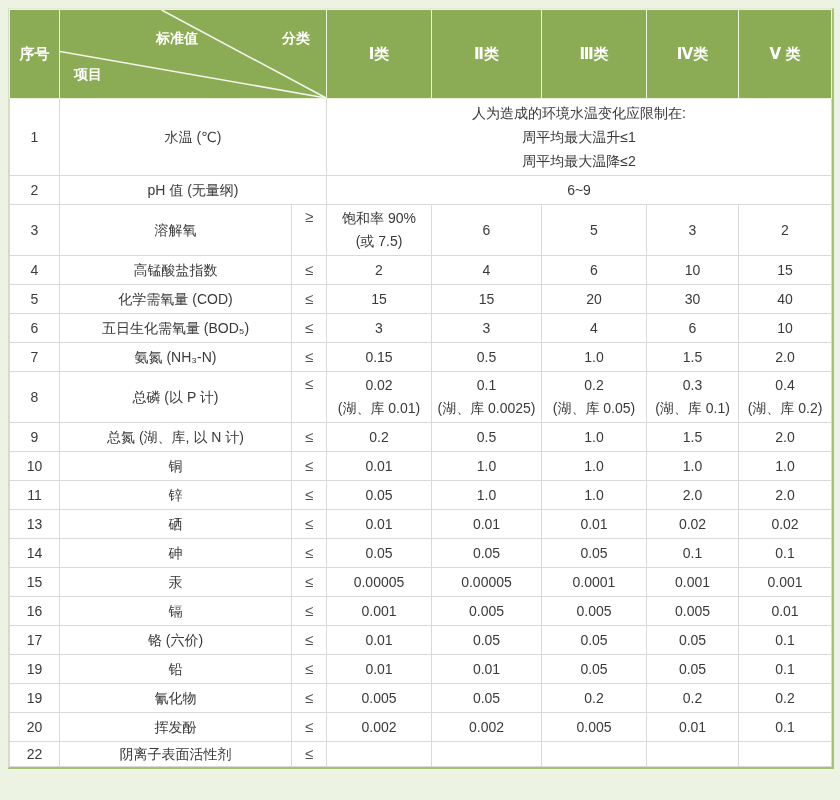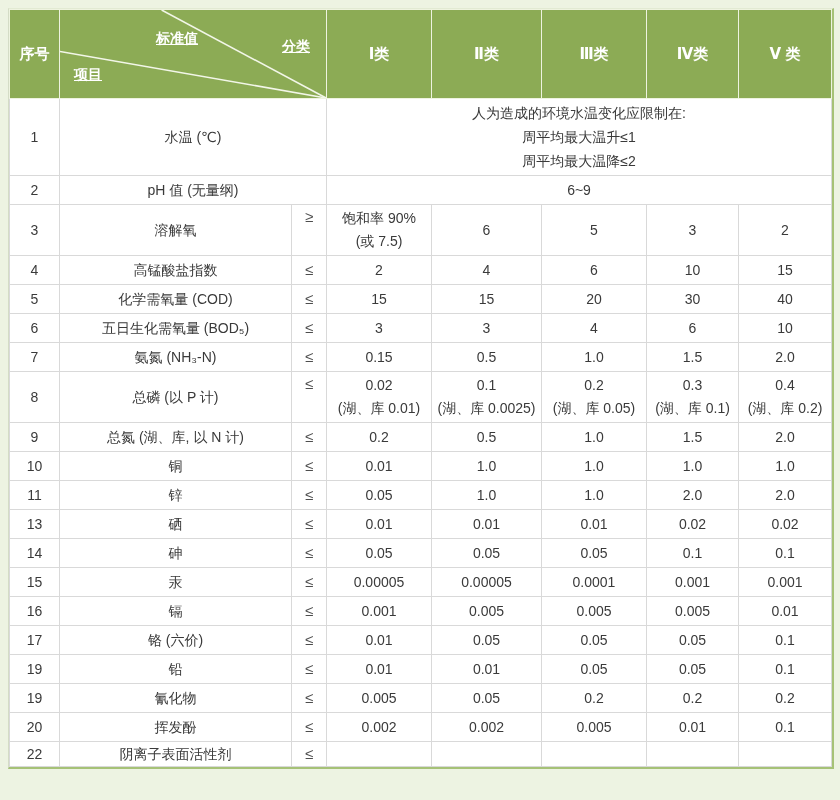--- a/index.html
+++ b/index.html
@@ -54,23 +54,23 @@
   th.th-diag {
     position: relative;
     padding: 0;
   }
   th.th-diag svg {
     position: absolute;
     left: 0; top: 0;
     width: 100%; height: 100%;
     display: block;
   }
-  .diag-label { position: absolute; font-size: 14px; font-weight: bold; color: #fff; white-space: nowrap; text-decoration: underline; }
+  .diag-label { position: absolute; font-size: 14px; font-weight: bold; color: #fff; white-space: nowrap; }
   .diag-top    { left: 96px;  top: 18px; }
-  .diag-right  { right: 16px; top: 18px; margin-top: 8px; }
+  .diag-right  { right: 16px; top: 18px; }
   .diag-bottom { left: 14px;  bottom: 14px; }
   
   tbody tr { height: 24px; }
   tbody tr.h-tall   { height: 75px; }
   tbody tr.h-25     { height: 25px; }
   tbody tr.h-2line  { height: 50px; }
   td.c-no   { }
   td.c-item { }
   td.c-op   { color: #4d4d4d; font-size: 15px; }
   td.c-op.op-top { vertical-align: top; padding-top: 2px; }

